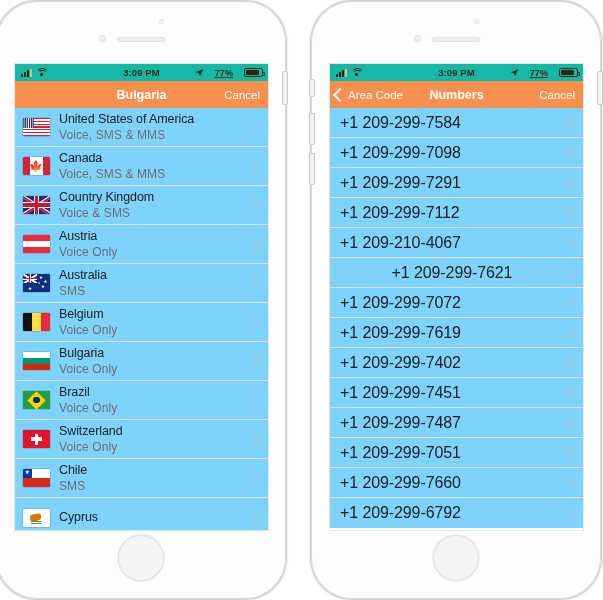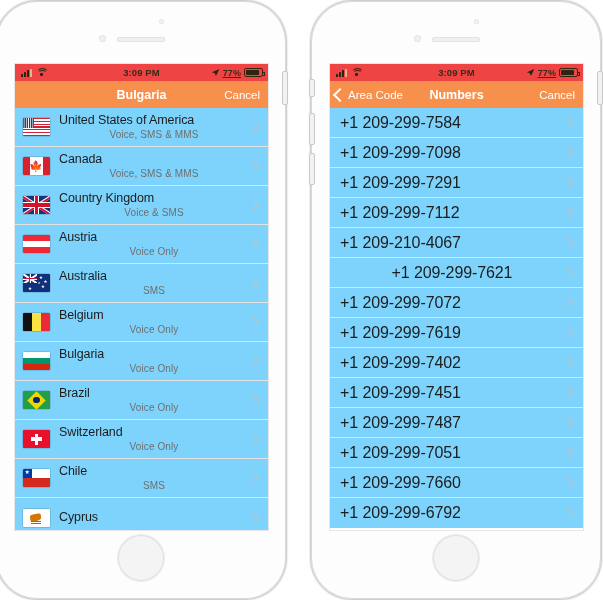--- a/index.html
+++ b/index.html
@@ -46,27 +46,27 @@
 
   
   .screen{
     position:absolute;left:19px;top:63px;width:253px;height:466px;
     background:#ffffff;overflow:hidden;
     box-shadow:0 0 0 1px #e6e6e6;
   }
 
   
   .statusbar{
-    height:17px;background:#ef4444;color:#3a2a18;
+    height:17px;background:#14b8a6;color:#3a2a18;
     display:flex;align-items:center;position:relative;
     font-size:9px;font-weight:bold;letter-spacing:.1px;
   }
   .sb-left{position:absolute;left:6px;display:flex;align-items:center;gap:4px;}
   .sb-center{position:absolute;left:0;right:0;text-align:center;font-size:9.5px;}
-  .sb-right{position:absolute;right:5px;display:flex;align-items:center;gap:3px;text-decoration:underline;}
+  .sb-right{position:absolute;right:5px;display:flex;align-items:center;gap:11px;text-decoration:underline;}
 
   .bars{display:flex;align-items:flex-end;gap:1px;height:8px;}
   .bars i{display:block;width:2px;background:#2d2112;border-radius:.5px;}
   .bars i:nth-child(1){height:3px;}
   .bars i:nth-child(2){height:5px;}
   .bars i:nth-child(3){height:7px;}
   .bars i:nth-child(4){height:8px;background:#e9b484;}
 
   .wifi{width:11px;height:9px;position:relative;}
   .wifi b{position:absolute;border:1.4px solid #2d2112;border-bottom-color:transparent;
@@ -102,21 +102,21 @@
     border-bottom:1px solid #e2e2e2;padding-left:8px;padding-right:8px;position:relative;
     background:#7dd3fc;
   }
   .row:last-child{border-bottom:0;}
   .flag{
     width:27px;height:18px;flex:0 0 27px;margin-right:9px;
     box-shadow:0 0 0 .5px rgba(0,0,0,.22);position:relative;overflow:hidden;border-radius:1px;
   }
   .txtwrap{display:flex;flex-direction:column;justify-content:center;line-height:1.08;flex:1;min-width:0;}
   .name{font-size:12.5px;color:#1c1c1c;letter-spacing:-.1px;}
-  .sub{font-size:10px;color:#6f6f6f;margin-top:2.5px;letter-spacing:.1px;text-align:center;}
+  .sub{font-size:12px;color:#6f6f6f;margin-top:2.5px;letter-spacing:.1px;}
   .phonenum{font-size:16px;color:#1c1c1c;letter-spacing:-.1px;}
   .chev{
     width:7px;height:7px;border-top:1.4px solid #c2c2c2;border-right:1.4px solid #c2c2c2;
     transform:rotate(45deg);flex:0 0 auto;margin-right:3px;
   }
 
   
   .f-us{background:
       repeating-linear-gradient(to bottom,#cf2134 0 1.39px,#fff 1.39px 2.77px);}
   .f-us::before{content:"";position:absolute;left:0;top:0;width:11px;height:9.7px;background:#2e3a73;}

